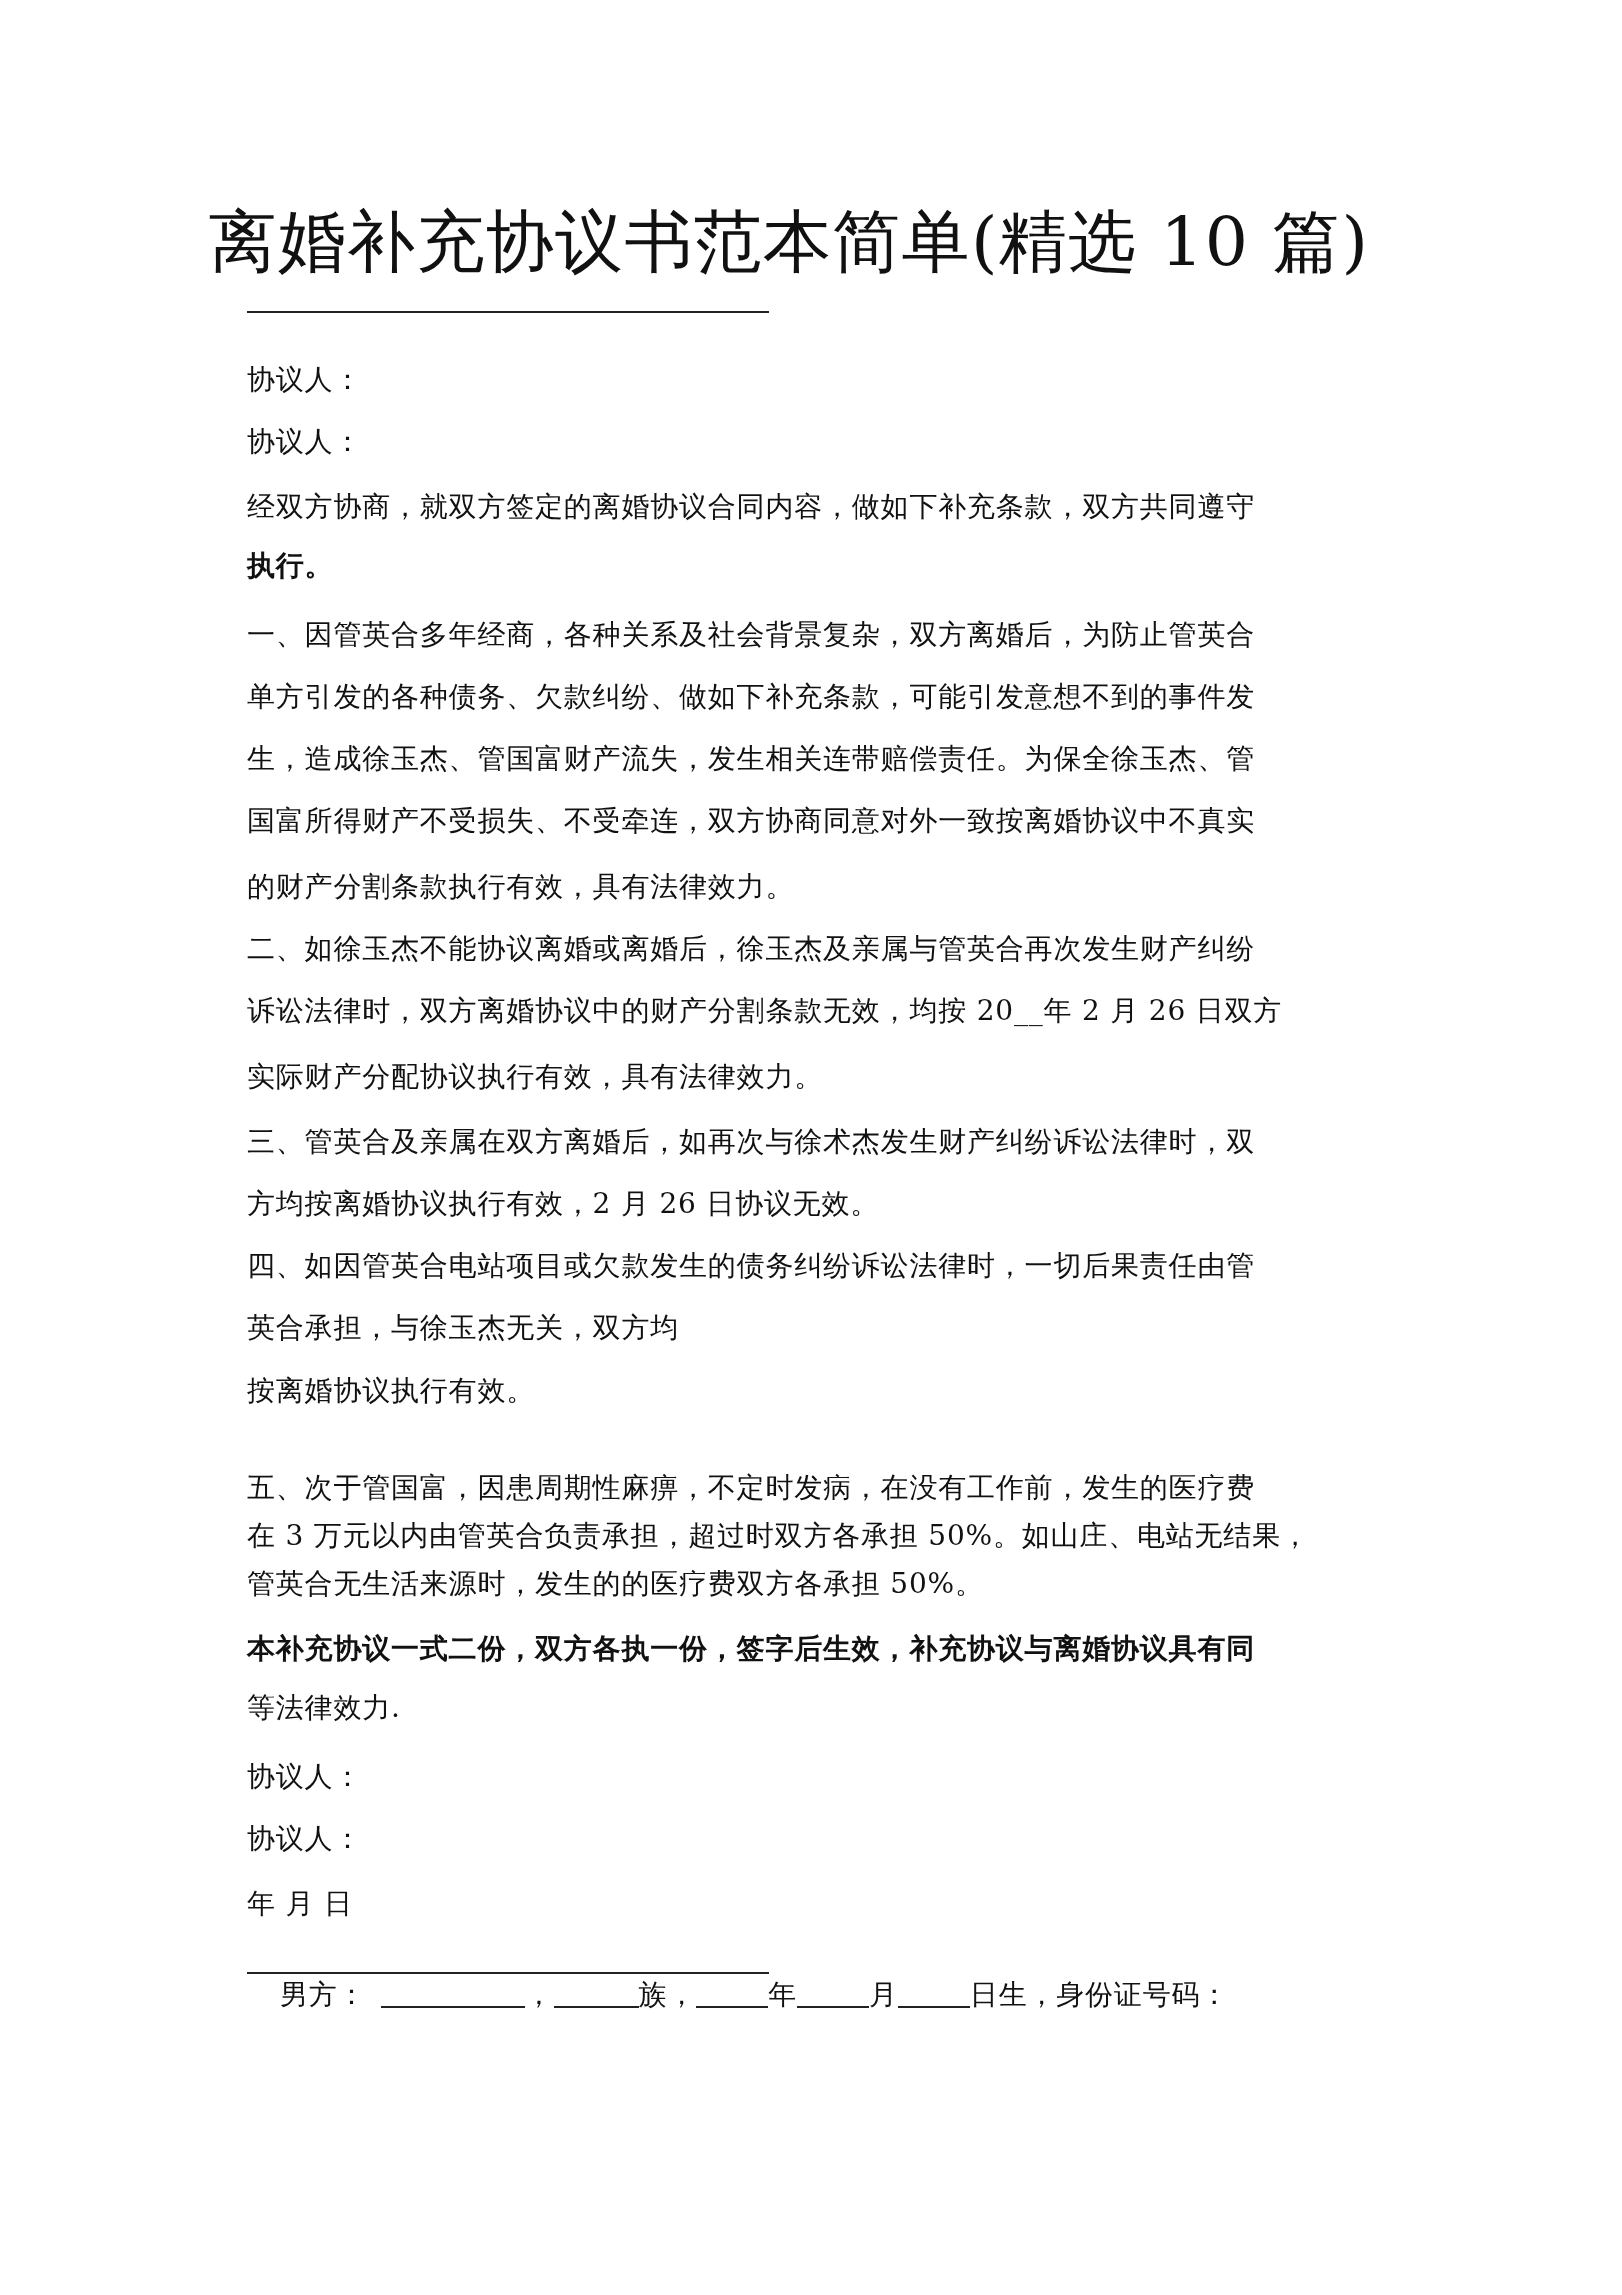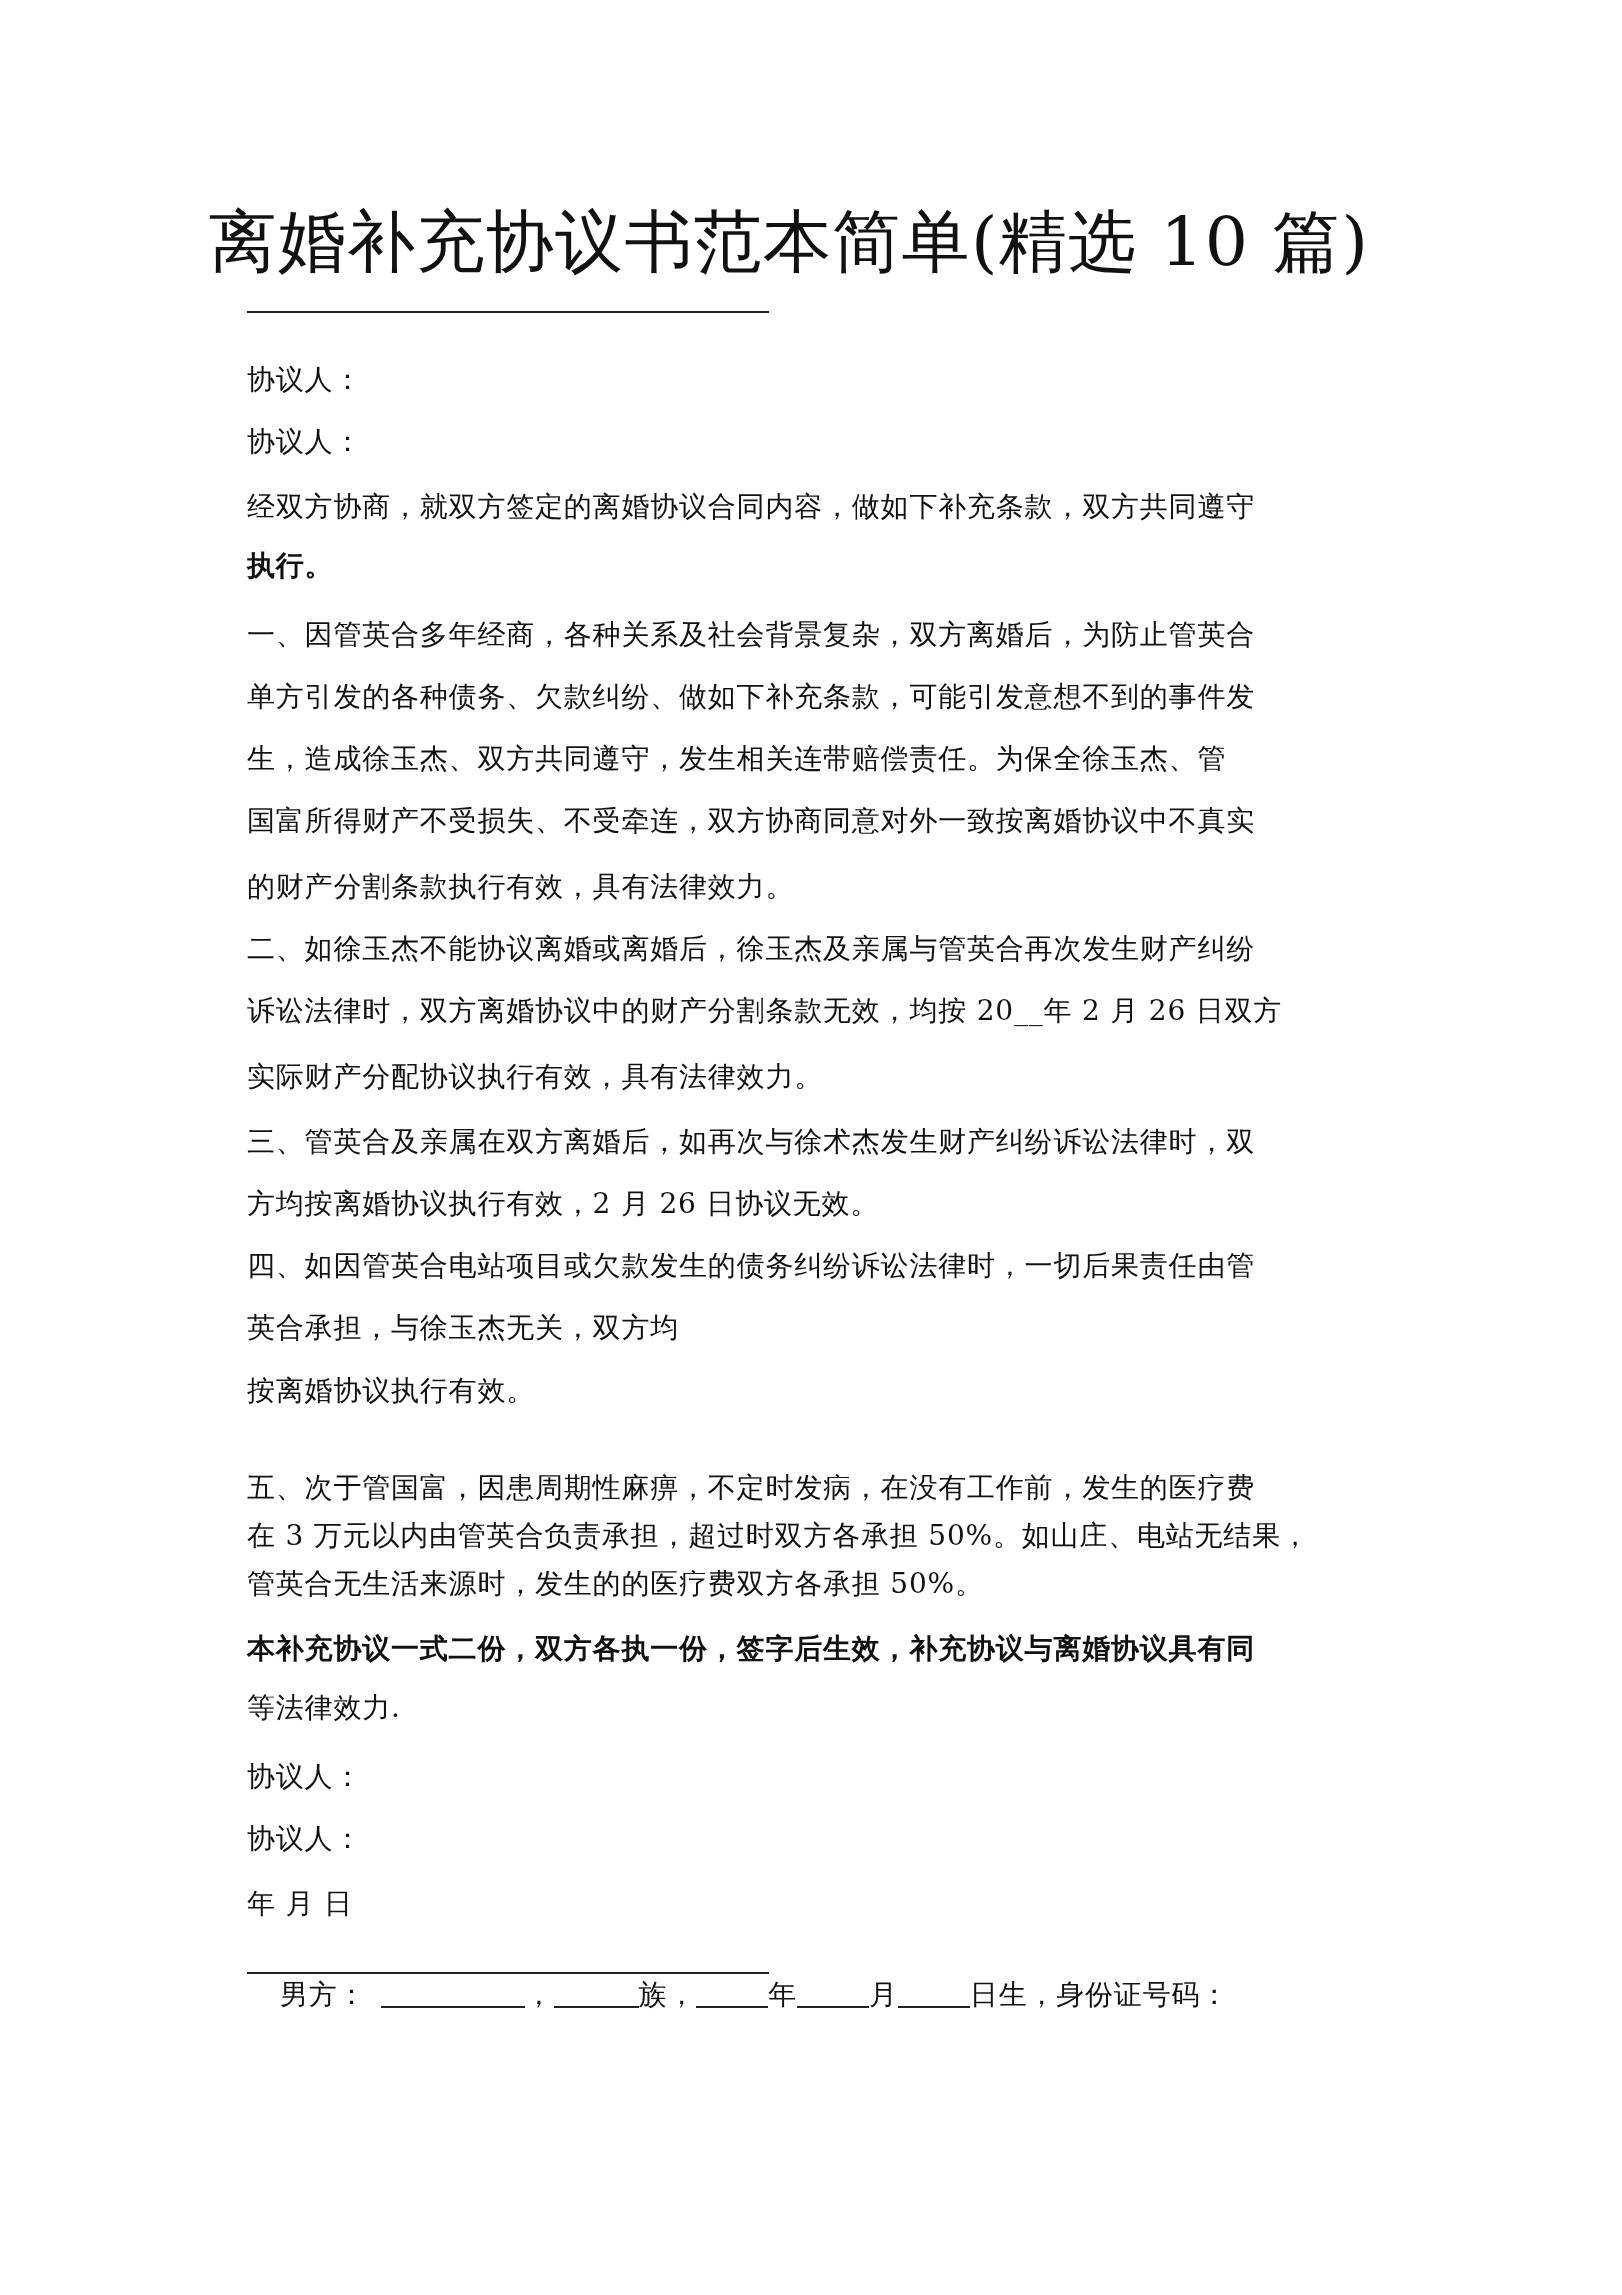--- a/index.html
+++ b/index.html
@@ -21,21 +21,21 @@
   <div class="title">离婚补充协议书范本简单(精选 10 篇)</div>
   <div class="divider" style="top:311px;"></div>
 
   <div id="lines">
       <div class="line" style="top: 357px;">协议人：</div>
       <div class="line" style="top: 419px;">协议人：</div>
       <div class="line" style="top: 484px;">经双方协商，就双方签定的离婚协议合同内容，做如下补充条款，双方共同遵守</div>
       <div class="line" style="top: 543px; font-weight: bold;">执行。</div>
       <div class="line" style="top: 612px;">一、因管英合多年经商，各种关系及社会背景复杂，双方离婚后，为防止管英合</div>
       <div class="line" style="top: 674px;">单方引发的各种债务、欠款纠纷、做如下补充条款，可能引发意想不到的事件发</div>
-      <div class="line" style="top: 736px;">生，造成徐玉杰、双方共同遵守，发生相关连带赔偿责任。为保全徐玉杰、管</div>
+      <div class="line" style="top: 736px;">生，造成徐玉杰、管国富财产流失，发生相关连带赔偿责任。为保全徐玉杰、管</div>
       <div class="line" style="top: 798px;">国富所得财产不受损失、不受牵连，双方协商同意对外一致按离婚协议中不真实</div>
       <div class="line" style="top: 864px;">的财产分割条款执行有效，具有法律效力。</div>
       <div class="line" style="top: 926px;">二、如徐玉杰不能协议离婚或离婚后，徐玉杰及亲属与管英合再次发生财产纠纷</div>
       <div class="line" style="top: 988px;">诉讼法律时，双方离婚协议中的财产分割条款无效，均按 20__年 2 月 26 日双方</div>
       <div class="line" style="top: 1054px;">实际财产分配协议执行有效，具有法律效力。</div>
       <div class="line" style="top: 1119px;">三、管英合及亲属在双方离婚后，如再次与徐术杰发生财产纠纷诉讼法律时，双</div>
       <div class="line" style="top: 1181px;">方均按离婚协议执行有效，2 月 26 日协议无效。</div>
       <div class="line" style="top: 1243px;">四、如因管英合电站项目或欠款发生的债务纠纷诉讼法律时，一切后果责任由管</div>
       <div class="line" style="top: 1305px;">英合承担，与徐玉杰无关，双方均</div>
       <div class="line" style="top: 1368px;">按离婚协议执行有效。</div>

